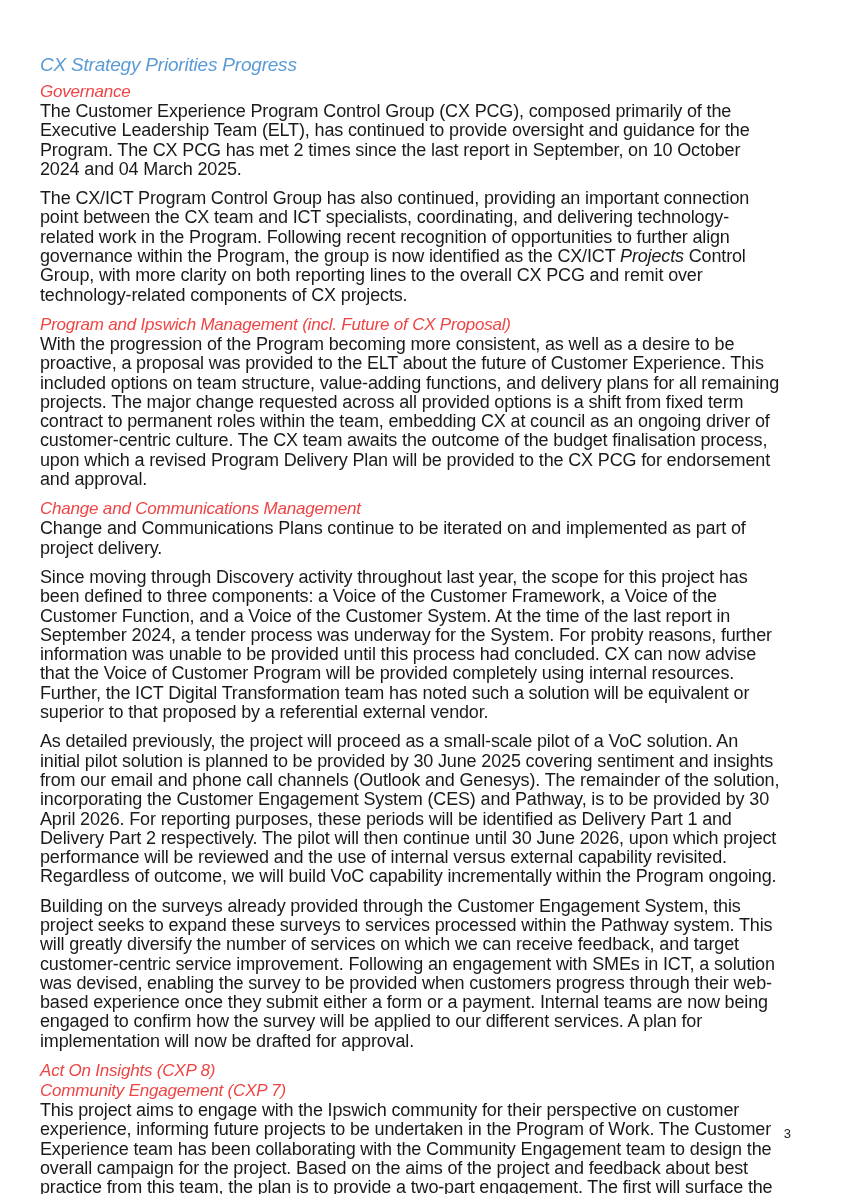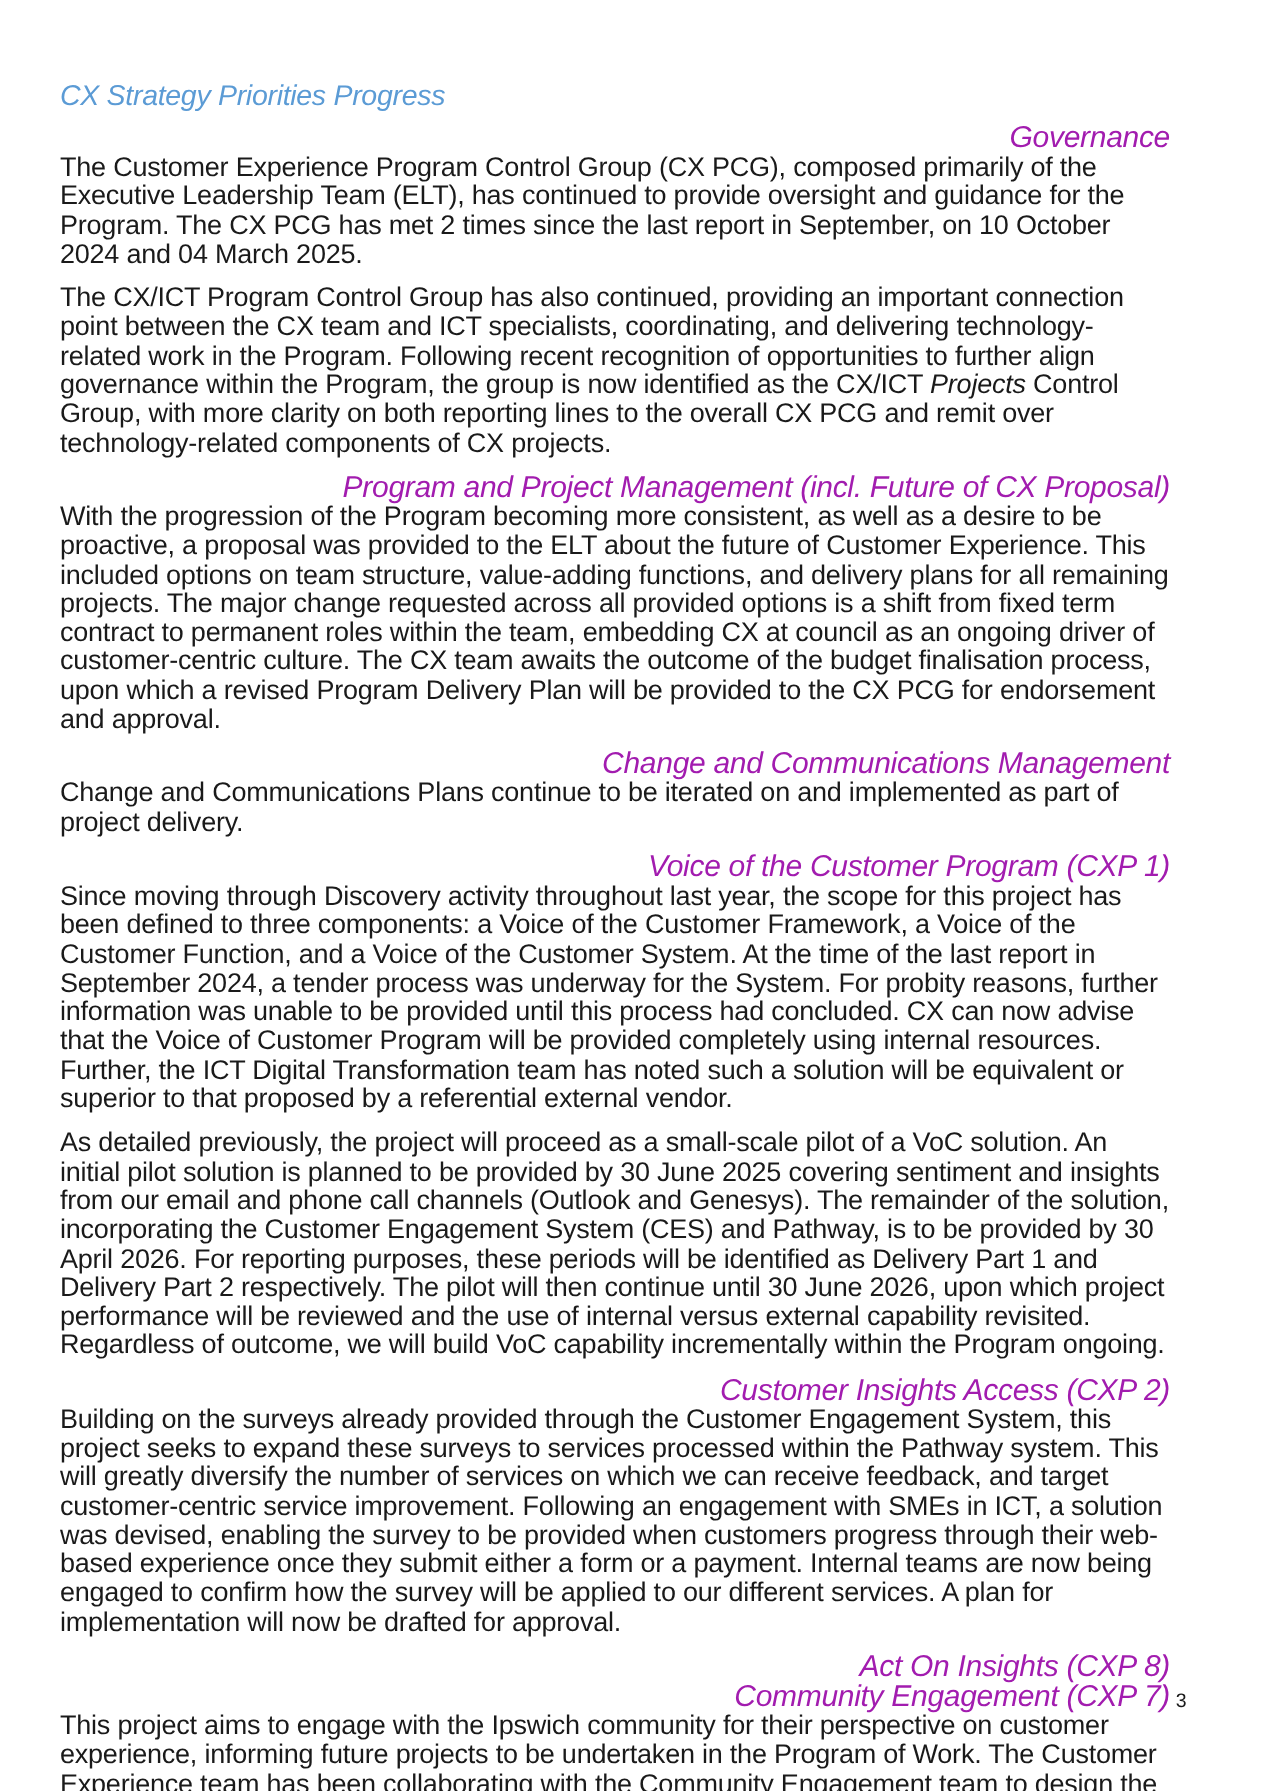--- a/index.html
+++ b/index.html
@@ -1,55 +1,53 @@
 <!DOCTYPE html>
 <html><head>
 <meta charset="utf-8">
 <style>
   html, body { margin: 0; padding: 0; background: #ffffff; }
   body { width: 843px; height: 1194px; position: relative; overflow: hidden;
          font-family: "Liberation Sans", sans-serif; color: #1a1a1a; }
   .page { position: absolute; left: 40px; top: 52px; width: 740px; }
   .title { font-style: italic; color: #5b9bd5; font-size: 19px; margin: 0 0 4px 0; line-height: 26px; letter-spacing: -0.2px; }
-  .h2 { font-style: italic; color: #a21caf; font-size: 20px; margin: 0; line-height: 20px; letter-spacing: -0.2px; text-align: right; }
+  .h2 { font-style: italic; color: #ef4444; font-size: 17px; margin: 0; line-height: 20px; letter-spacing: -0.2px; }
   .p { font-size: 18px; line-height: 19.3px; margin: 0 0 10px 0; letter-spacing: -0.15px; }
   .sec { margin-top: 0; }
   .page-num { position: absolute; right: 52px; top: 1126px; font-size: 13px; }
   em { font-style: italic; margin-top: 24px; }
 </style>
 </head>
 <body>
 
 <div class="page">
   <div class="title">CX Strategy Priorities Progress</div>
 
   <div class="sec">
     <div class="h2">Governance</div>
     <p class="p">The Customer Experience Program Control Group (CX PCG), composed primarily of the Executive Leadership Team (ELT), has continued to provide oversight and guidance for the Program. The CX PCG has met 2 times since the last report in September, on 10 October 2024 and 04 March 2025.</p>
     <p class="p"><span>The CX/ICT Program Control Group has also continued, providing an important connection point between the CX team and ICT specialists, coordinating, and delivering technology-related work in the Program. Following recent recognition of opportunities to further align governance within the Program, the group is now identified as the CX/ICT </span><em>Projects</em><span> Control Group, with more clarity on both reporting lines to the overall CX PCG and remit over technology-related components of CX projects.</span></p>
   </div>
 
   <div class="sec">
-    <div class="h2">Program and Project Management (incl. Future of CX Proposal)</div>
+    <div class="h2">Program and Ipswich Management (incl. Future of CX Proposal)</div>
     <p class="p">With the progression of the Program becoming more consistent, as well as a desire to be proactive, a proposal was provided to the ELT about the future of Customer Experience. This included options on team structure, value-adding functions, and delivery plans for all remaining projects. The major change requested across all provided options is a shift from fixed term contract to permanent roles within the team, embedding CX at council as an ongoing driver of customer-centric culture. The CX team awaits the outcome of the budget finalisation process, upon which a revised Program Delivery Plan will be provided to the CX PCG for endorsement and approval.</p>
   </div>
 
   <div class="sec">
     <div class="h2">Change and Communications Management</div>
     <p class="p">Change and Communications Plans continue to be iterated on and implemented as part of project delivery.</p>
   </div>
 
   <div class="sec">
-    <div class="h2">Voice of the Customer Program (CXP 1)</div>
     <p class="p">Since moving through Discovery activity throughout last year, the scope for this project has been defined to three components: a Voice of the Customer Framework, a Voice of the Customer Function, and a Voice of the Customer System. At the time of the last report in September 2024, a tender process was underway for the System. For probity reasons, further information was unable to be provided until this process had concluded. CX can now advise that the Voice of Customer Program will be provided completely using internal resources. Further, the ICT Digital Transformation team has noted such a solution will be equivalent or superior to that proposed by a referential external vendor.</p>
     <p class="p">As detailed previously, the project will proceed as a small-scale pilot of a VoC solution. An initial pilot solution is planned to be provided by 30 June 2025 covering sentiment and insights from our email and phone call channels (Outlook and Genesys). The remainder of the solution, incorporating the Customer Engagement System (CES) and Pathway, is to be provided by 30 April 2026. For reporting purposes, these periods will be identified as Delivery Part 1 and Delivery Part 2 respectively. The pilot will then continue until 30 June 2026, upon which project performance will be reviewed and the use of internal versus external capability revisited. Regardless of outcome, we will build VoC capability incrementally within the Program ongoing.</p>
   </div>
 
   <div class="sec">
-    <div class="h2">Customer Insights Access (CXP 2)</div>
     <p class="p">Building on the surveys already provided through the Customer Engagement System, this project seeks to expand these surveys to services processed within the Pathway system. This will greatly diversify the number of services on which we can receive feedback, and target customer-centric service improvement. Following an engagement with SMEs in ICT, a solution was devised, enabling the survey to be provided when customers progress through their web-based experience once they submit either a form or a payment. Internal teams are now being engaged to confirm how the survey will be applied to our different services. A plan for implementation will now be drafted for approval.</p>
   </div>
 
   <div class="sec">
     <div class="h2">Act On Insights (CXP 8)</div>
   </div>
 
   <div class="sec">
     <div class="h2">Community Engagement (CXP 7)</div>
     <p class="p">This project aims to engage with the Ipswich community for their perspective on customer experience, informing future projects to be undertaken in the Program of Work. The Customer Experience team has been collaborating with the Community Engagement team to design the overall campaign for the project. Based on the aims of the project and feedback about best practice from this team, the plan is to provide a two-part engagement. The first will surface the key needs and desired interventions from the community. The second will have the public identify which</p>

